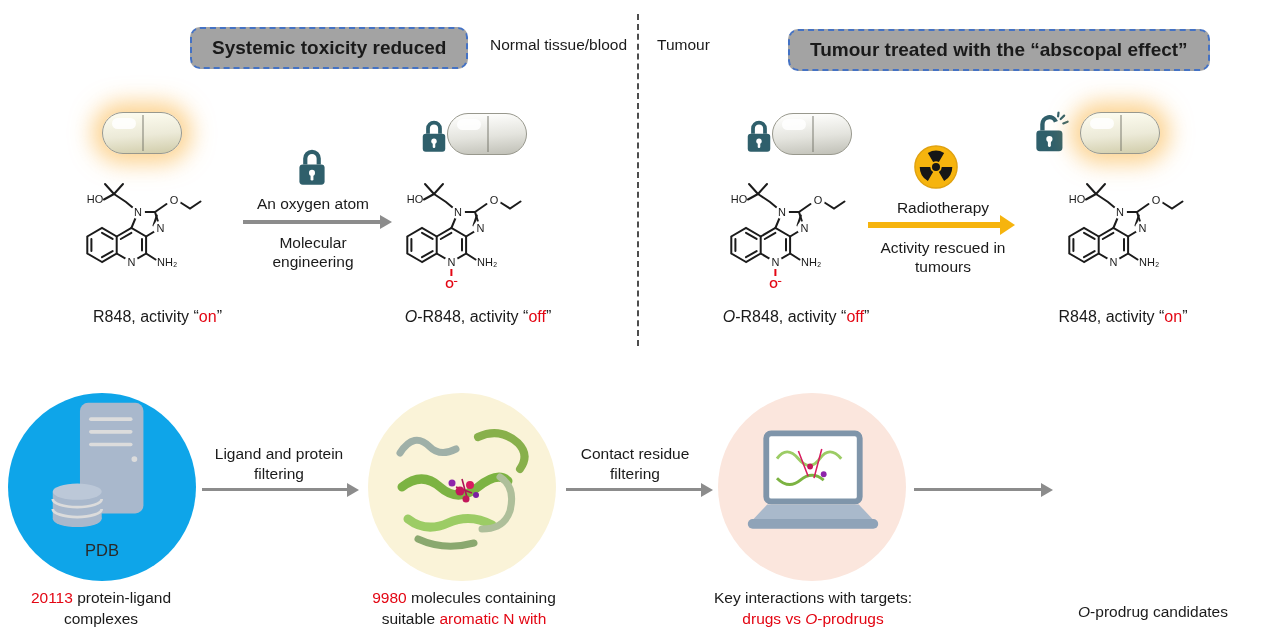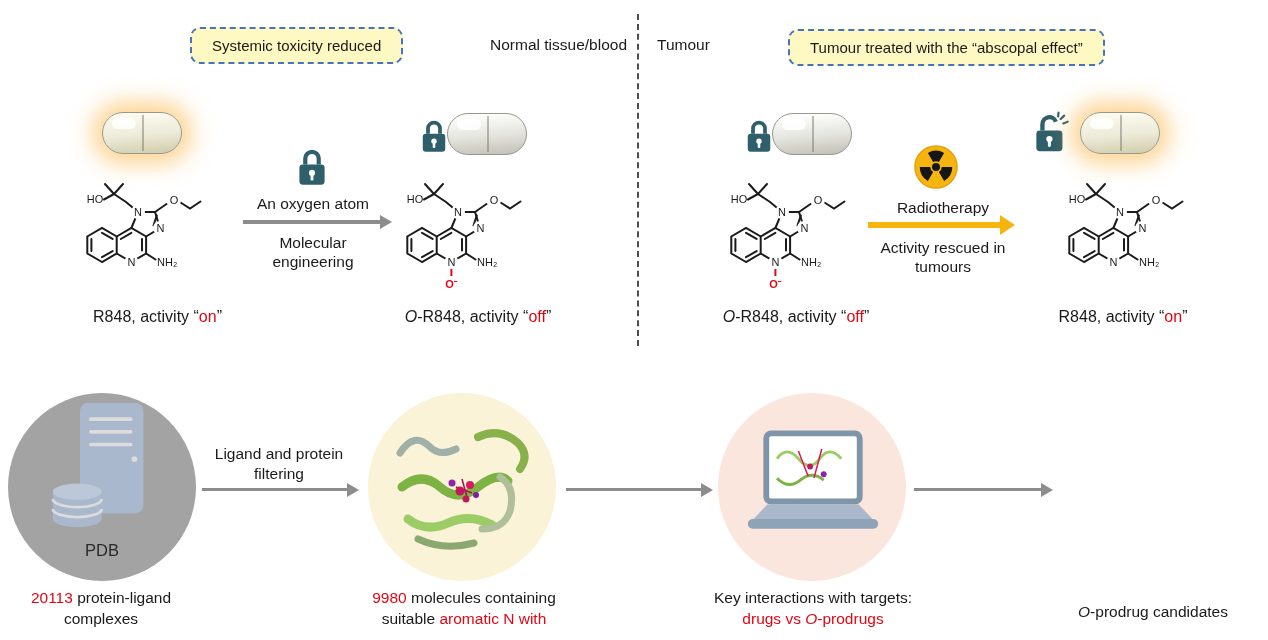--- a/index.html
+++ b/index.html
@@ -5,21 +5,21 @@
   * { margin:0; padding:0; box-sizing:border-box; }
   html,body { background:#ffffff; }
   body { font-family:"Liberation Sans", sans-serif; color:#1a1a1a; }
   :root {
     --red:#e30613; --blue:#4472c4; --teal:#2f5f6b; --yellow:#f6b40e;
     --green:#5d8a3c; --gray_arrow:#8c8c8c;
   }
   .canvas { position:relative; width:1268px; height:640px; background:#fff; overflow:hidden; }
 
   .badge { position:absolute; border:2px dashed var(--blue); border-radius:10px;
-           padding:8px 20px; font-size:15px; background:#fef9c3; white-space:nowrap; }
+           padding:8px 20px; font-size:19px; background:#a3a3a3; white-space:nowrap;font-weight:bold; }
   .region-label { position:absolute; font-size:15.5px; }
   .divider { position:absolute; border-left:2px dashed #4d4d4d; }
 
   .h-arrow { position:absolute; background:var(--gray_arrow); height:3px; }
   .h-arrow::after { content:""; position:absolute; right:-11px; top:50%; transform:translateY(-50%);
     border-left:12px solid var(--gray_arrow); border-top:7px solid transparent; border-bottom:7px solid transparent; }
   .h-arrow.yellow { background:var(--yellow); height:6px; }
   .h-arrow.yellow::after { border-left-color:var(--yellow); border-left-width:15px;
     border-top-width:10px; border-bottom-width:10px; }
 
@@ -39,21 +39,21 @@
   .mol { position:absolute; width:150px; height:132px; }
   .mol text { font-family:"Liberation Sans", sans-serif; }
   .oxide path { stroke:var(--red); stroke-width:2; }
   .oxide text { fill:var(--red); font-weight:bold; }
 
   .red { color:var(--red);text-align:center; }
   i { font-style:italic; }
   sub { font-size:10px; }
 
   .circle { position:absolute; width:188px; height:188px; border-radius:50%; }
-  .c-gray  { background:#a3a3a3; }
+  .c-gray  { background:#0ea5e9; }
   .c-cream { background:#faf3d8; }
   .c-pink  { background:#fbe6dd; }
   .c-green { background:#e9f0e4; }
 
   .pipe-lbl { position:absolute; font-size:15.5px; text-align:center; line-height:1.3; }
   .pipe-cap { position:absolute; font-size:15.5px; text-align:center; line-height:1.35; }
 </style>
 </head>
 <body>
 
@@ -256,20 +256,21 @@
 
   <div class="pipe-lbl" style="left:203px;top:444px;width:152px">Ligand and protein filtering</div>
   <div class="h-arrow" style="left:202px;top:488px;width:146px"></div>
 
   <div class="circle c-cream" style="left:368px;top:393px">
     <svg style="position:absolute;left:14px;top:14px;width:160px;height:160px" viewBox="0 0 160 160">
         <use href="#protein-sym"></use>
       </svg>
   </div>
 
+  <div class="pipe-lbl" style="left:560px;top:444px;width:150px">Contact residue filtering</div>
   <div class="h-arrow" style="left:566px;top:488px;width:136px"></div>
 
   <div class="circle c-pink" style="left:718px;top:393px">
     <svg style="position:absolute;left:22px;top:36px;width:146px;height:110px" viewBox="0 0 150 112">
         <use href="#laptop-sym"></use>
       </svg>
   </div>
 
   <div class="h-arrow" style="left:914px;top:488px;width:128px"></div>
 

